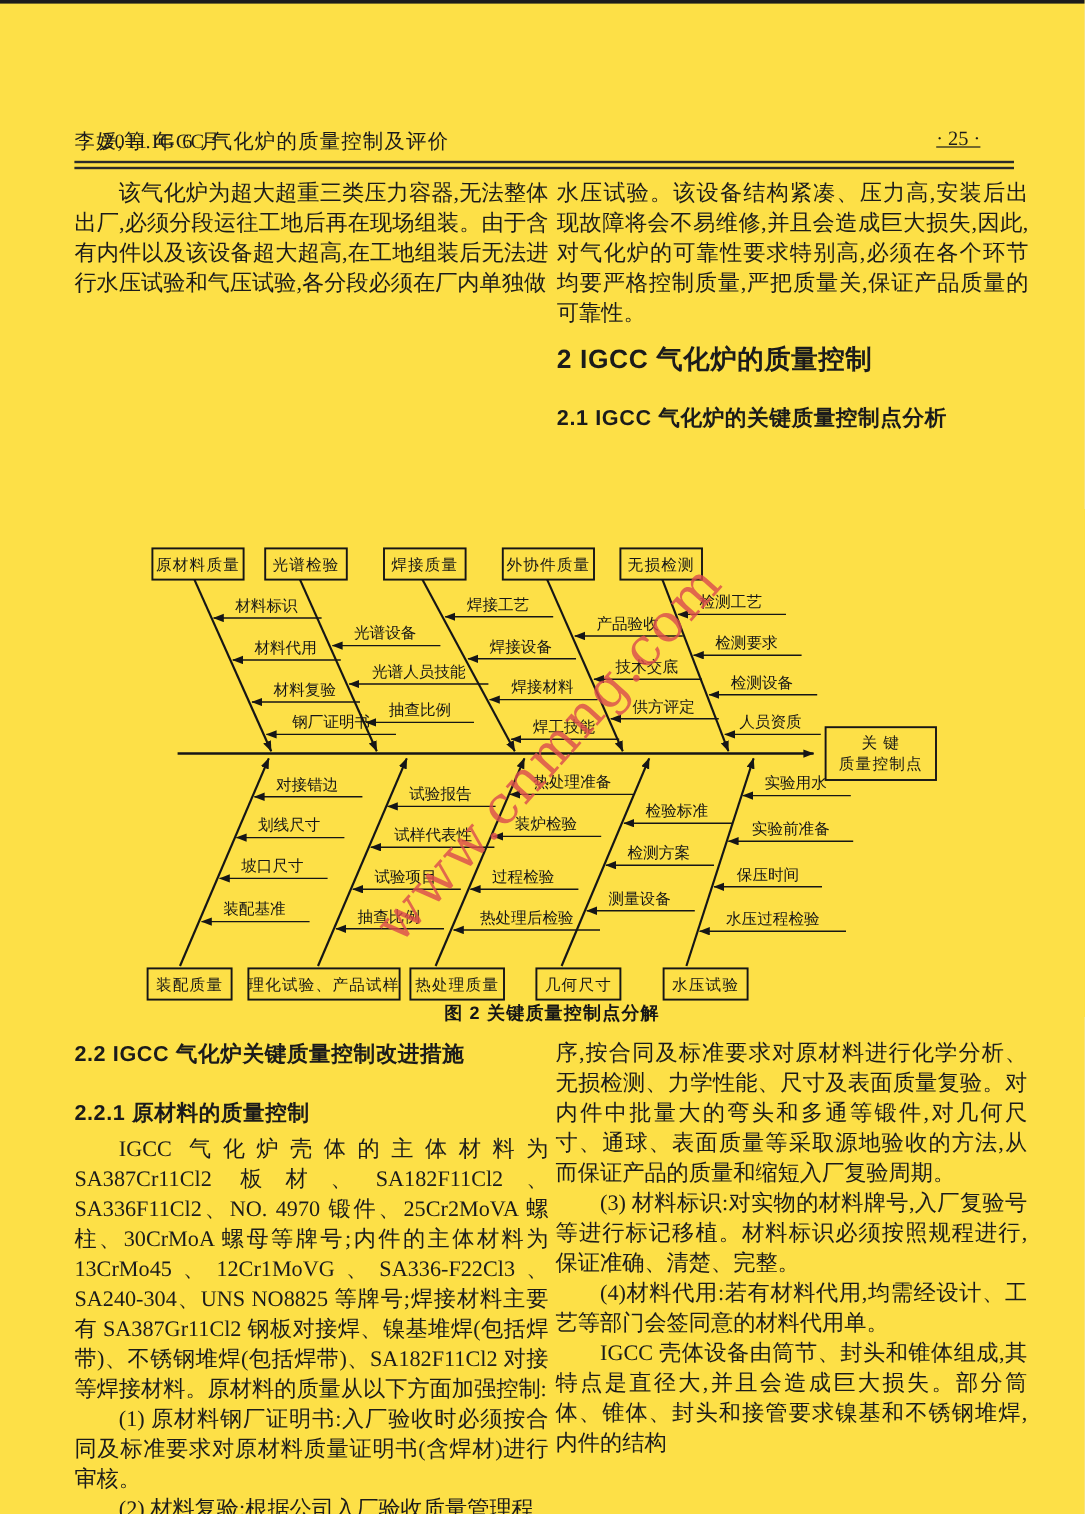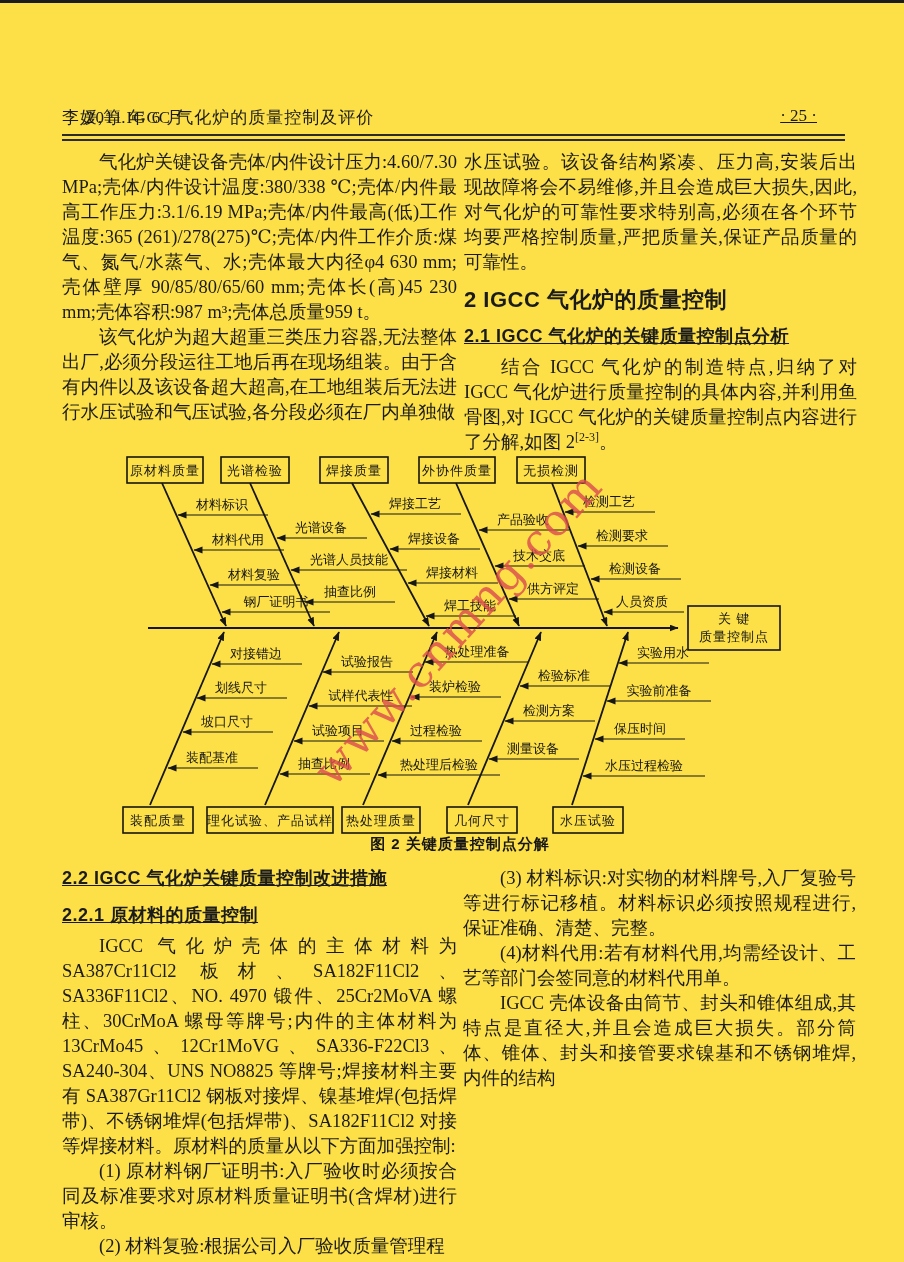--- a/index.html
+++ b/index.html
@@ -17,21 +17,21 @@
   .hdr .pageno { position:absolute; right:28px; top:0;text-decoration:underline; }
   .hdr-rule { position:absolute; top:134px; left:62px; width:783px; height:7px;
     border-top:2px solid #2b2b2b; border-bottom:2px solid #2b2b2b; }
   .col { position:absolute; width:395px; font-size:18.5px; line-height:25px; text-align:justify; }
   .col p { text-indent:2em; }
   .col p.noindent { text-indent:0; }
   .col sup { font-size:12px; line-height:0; }
   h2.s1 { font-family:"Liberation Sans","DejaVu Sans",sans-serif; font-size:22px;
     margin:12px 0 8px; letter-spacing:0.5px; }
   h3.s2 { font-family:"Liberation Sans","DejaVu Sans",sans-serif; font-size:18px;
-    margin:12px 0 6px; letter-spacing:0.5px;text-decoration:underline; }
+    margin:24px 0 6px; letter-spacing:0.5px; }
   .tl { left:62px; top:150px; }
   .tr { left:464px; top:150px; width:393px; }
   .bl { left:62px; top:866px; }
   .br { left:463px; top:866px; width:393px; }
   .fishbone { position:absolute; left:0; top:450px; }
   .fishbone text { font-family:"Liberation Serif","DejaVu Serif",serif; font-size:13px; fill:#161616; }
   .fishbone text.boxlab { font-size:13px; letter-spacing:1px; }
   .fishbone text.cap { font-family:"Liberation Sans","DejaVu Sans",sans-serif;
     font-weight:bold; font-size:15px; letter-spacing:1px; }
   .fishbone rect { fill:none; stroke:#161616; stroke-width:1.6; }
@@ -54,29 +54,27 @@
   <div class="top-edge"></div>
 
   <div class="hdr">
     <span class="date">2011 年 6 月</span>
     <span class="title">李媛,等.IGCC 气化炉的质量控制及评价</span>
     <span class="pageno">· 25 ·</span>
   </div>
   <div class="hdr-rule"></div>
 
   <div class="col tl">
-    <p>气化炉关键设备壳体/内件设计压力:4.60/7.30 MPa;壳体/内件设计温度:380/338 ℃;壳体/内件最高工作压力:3.1/6.19 MPa;壳体/内件最高(低)工作温度:365 (261)/278(275)℃;壳体/内件工作介质:煤气、氮气/水蒸气、水;壳体最大内径φ4 630 mm;壳体壁厚 90/85/80/65/60 mm;壳体长(高)45 230 mm;壳体容积:987 m³;壳体总质量959 t。</p>
     <p>该气化炉为超大超重三类压力容器,无法整体出厂,必须分段运往工地后再在现场组装。由于含有内件以及该设备超大超高,在工地组装后无法进行水压试验和气压试验,各分段必须在厂内单独做</p>
   </div>
 
   <div class="col tr">
     <p class="noindent">水压试验。该设备结构紧凑、压力高,安装后出现故障将会不易维修,并且会造成巨大损失,因此,对气化炉的可靠性要求特别高,必须在各个环节均要严格控制质量,严把质量关,保证产品质量的可靠性。</p>
     <h2 class="s1">2  IGCC 气化炉的质量控制</h2>
     <h3 class="s2">2.1  IGCC 气化炉的关键质量控制点分析</h3>
-    <p><span>结合 IGCC 气化炉的制造特点,归纳了对 IGCC 气化炉进行质量控制的具体内容,并利用鱼骨图,对 IGCC 气化炉的关键质量控制点内容进行了分解,如图 2</span><sup>[2-3]</sup><span>。</span></p>
   </div>
 
   <svg class="fishbone" width="904" height="412" viewBox="0 0 904 412">
     <defs>
       <marker id="arr" markerWidth="10" markerHeight="8" refX="8.5" refY="3.5" orient="auto" markerUnits="userSpaceOnUse">
         <path d="M0,0 L9,3.5 L0,7 Z" fill="#161616"></path>
       </marker>
     </defs>
 
     <line class="spine" x1="148" y1="178" x2="678" y2="178" marker-end="url(#arr)"></line>
@@ -224,17 +222,18 @@
 
   <div class="col bl">
     <h3 class="s2" style="margin-top:0">2.2  IGCC 气化炉关键质量控制改进措施</h3>
     <h3 class="s2">2.2.1  原材料的质量控制</h3>
     <p>IGCC 气化炉壳体的主体材料为 SA387Cr11Cl2 板材、SA182F11Cl2、SA336F11Cl2、NO. 4970 锻件、25Cr2MoVA 螺柱、30CrMoA 螺母等牌号;内件的主体材料为 13CrMo45、12Cr1MoVG、SA336-F22Cl3、SA240-304、UNS NO8825 等牌号;焊接材料主要有 SA387Gr11Cl2 钢板对接焊、镍基堆焊(包括焊带)、不锈钢堆焊(包括焊带)、SA182F11Cl2 对接等焊接材料。原材料的质量从以下方面加强控制:</p>
     <p>(1) 原材料钢厂证明书:入厂验收时必须按合同及标准要求对原材料质量证明书(含焊材)进行审核。</p>
     <p>(2) 材料复验:根据公司入厂验收质量管理程</p>
   </div>
 
   <div class="col br">
+    <p class="noindent">序,按合同及标准要求对原材料进行化学分析、无损检测、力学性能、尺寸及表面质量复验。对内件中批量大的弯头和多通等锻件,对几何尺寸、通球、表面质量等采取源地验收的方法,从而保证产品的质量和缩短入厂复验周期。</p>
     <p>(3) 材料标识:对实物的材料牌号,入厂复验号等进行标记移植。材料标识必须按照规程进行,保证准确、清楚、完整。</p>
     <p>(4)材料代用:若有材料代用,均需经设计、工艺等部门会签同意的材料代用单。</p>
     <p>IGCC 壳体设备由筒节、封头和锥体组成,其特点是直径大,并且会造成巨大损失。部分筒体、锥体、封头和接管要求镍基和不锈钢堆焊,内件的结构</p>
   </div>
 </div>
 
 </body></html>

